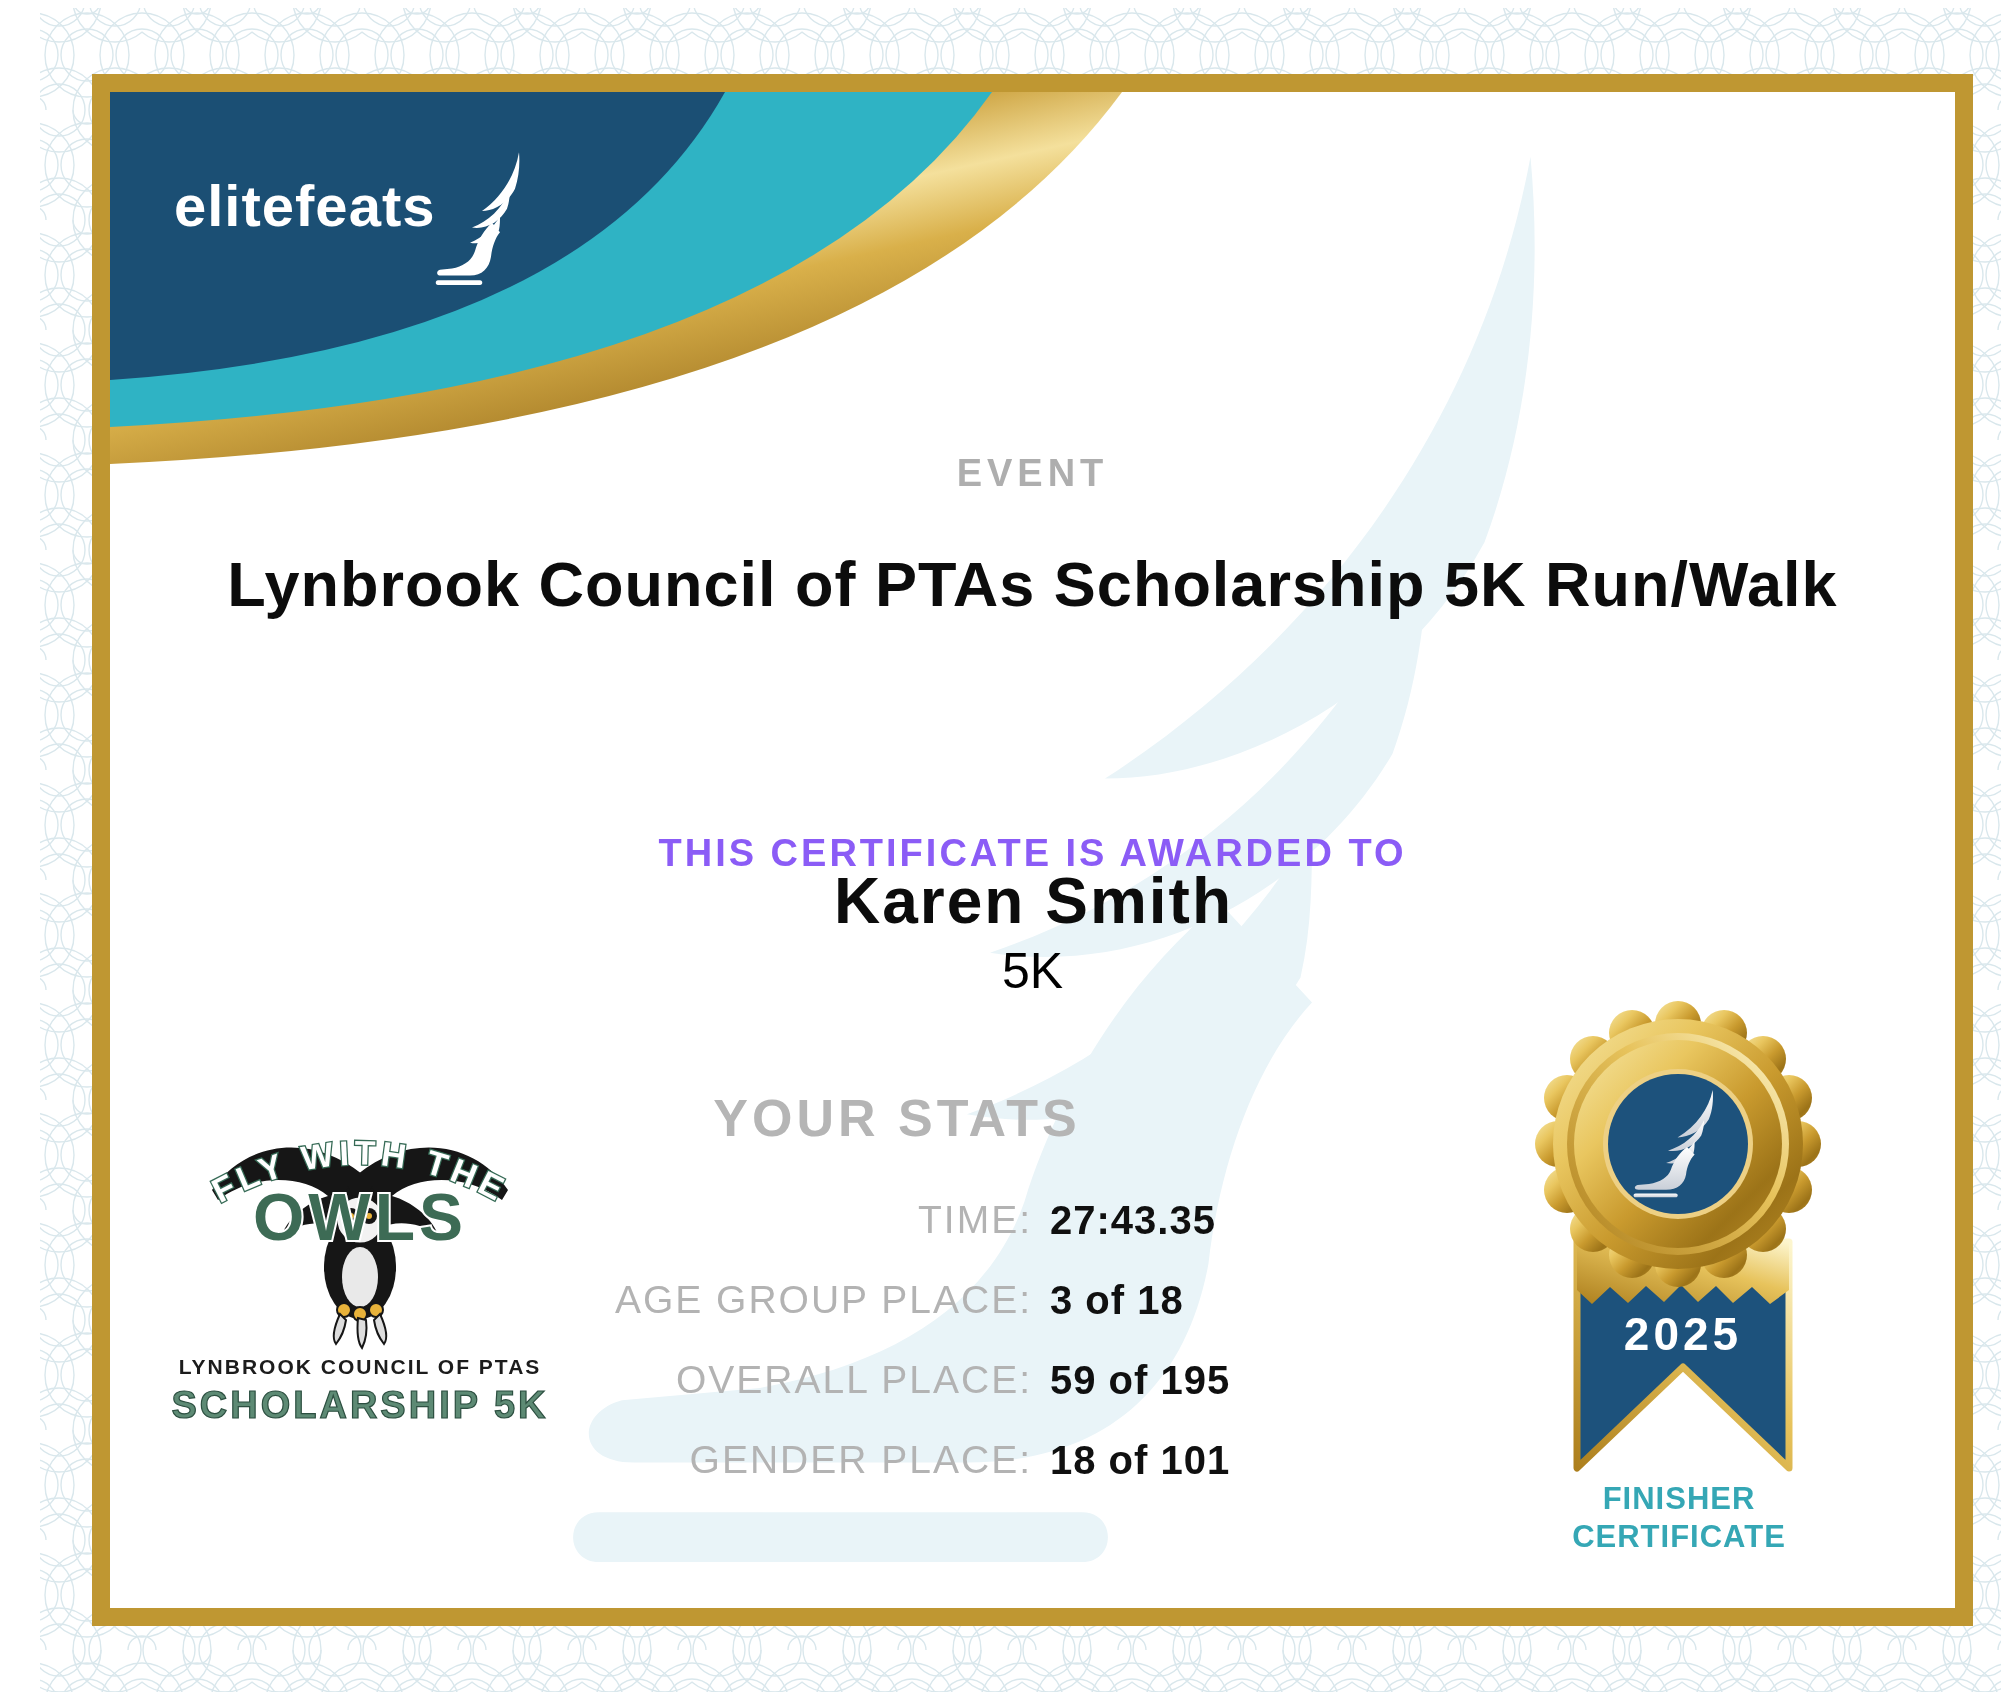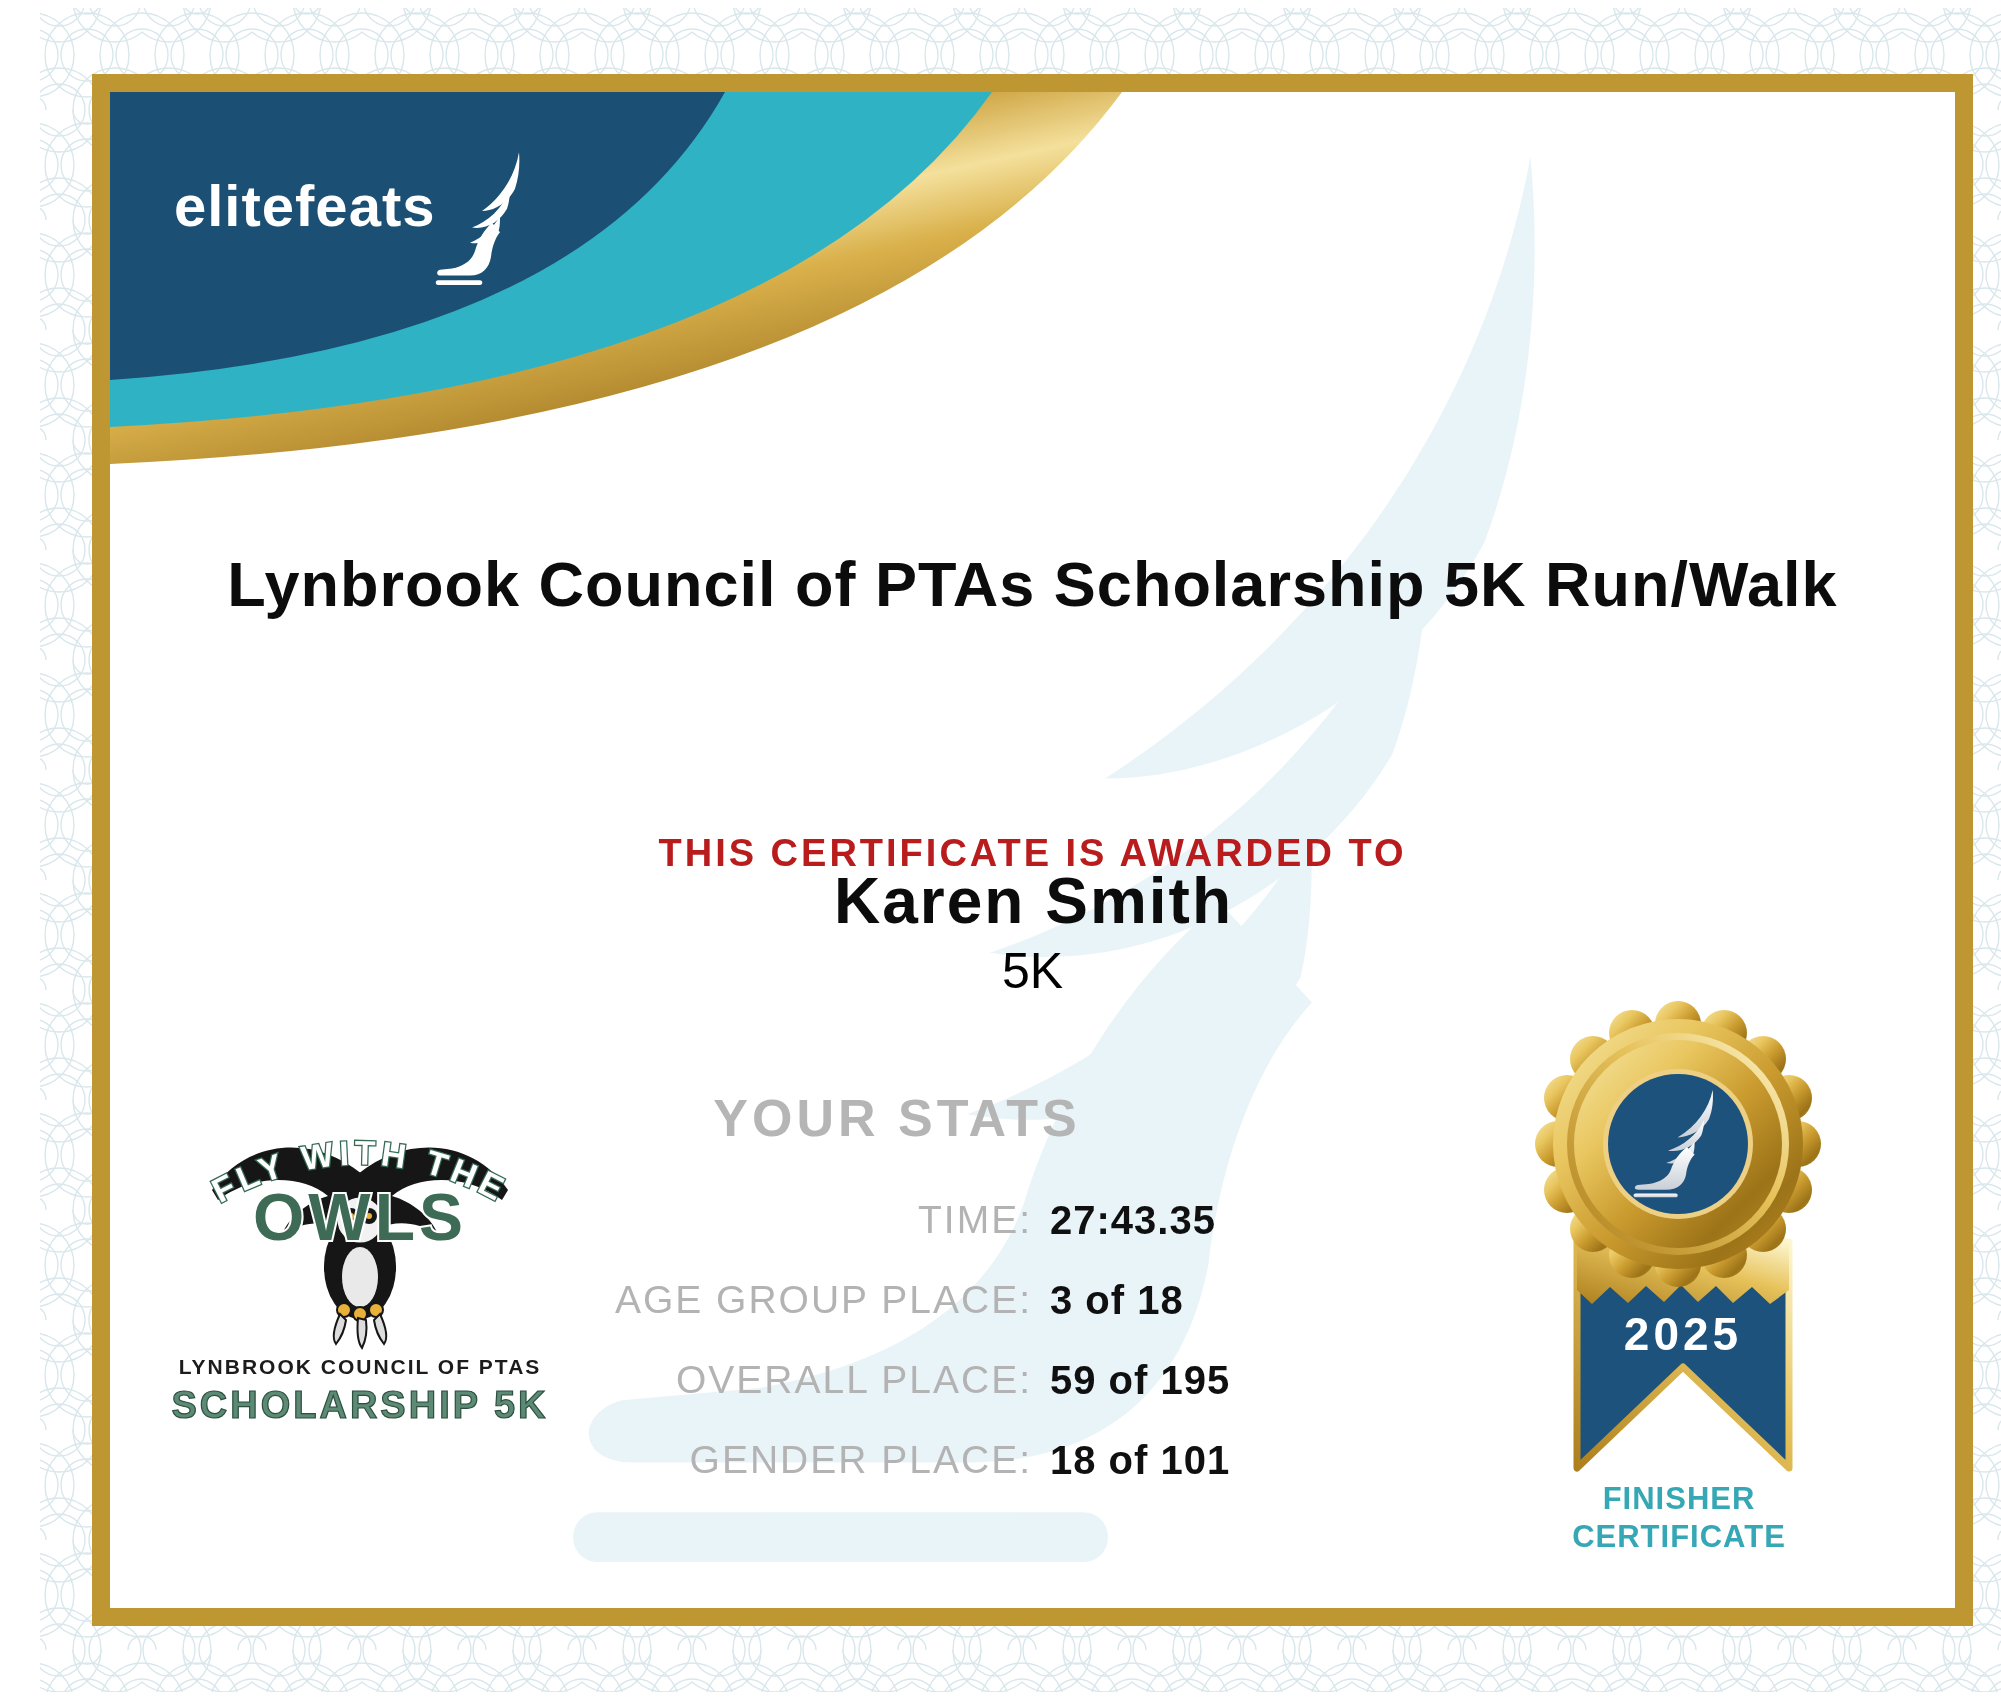--- a/index.html
+++ b/index.html
@@ -24,21 +24,21 @@
   .event-label{
     left:0;top:360px;width:100%;text-align:center;
     font-size:38px;font-weight:bold;letter-spacing:5px;color:#aeaeae;
   }
   .event-title{
     left:0;top:456px;width:100%;text-align:center;white-space:nowrap;
     font-size:63px;font-weight:bold;color:#0c0c0c;letter-spacing:1px;
   }
   .awarded-label{
     left:0;top:740px;width:100%;text-align:center;
-    font-size:38px;font-weight:bold;letter-spacing:3px;color:#b91c1c;
+    font-size:38px;font-weight:bold;letter-spacing:3px;color:#8b5cf6;
   }
   .recipient{
     left:1px;top:772px;width:100%;text-align:center;
     font-size:64px;font-weight:bold;color:#0c0c0c;letter-spacing:2px;
   }
   .division{
     left:0;top:850px;width:100%;text-align:center;
     font-size:50px;font-weight:normal;color:#000000;
   }
   .stats-label{
@@ -141,20 +141,21 @@
       <path d="M0,0 L615,0 Q472,256 0,288 Z" fill="#1b4f74"></path>
     </svg>
 
     <div class="brand">
       <span class="brand-text">elitefeats</span>
       <svg class="brand-icon" width="100" height="135" viewBox="0 0 100 115" preserveAspectRatio="none">
         <use href="#wingfoot" fill="#ffffff"></use>
       </svg>
     </div>
 
+    <div class="event-label">EVENT</div>
     <div class="event-title">Lynbrook Council of PTAs Scholarship 5K Run/Walk</div>
     <div class="awarded-label">THIS CERTIFICATE IS AWARDED TO</div>
     <div class="recipient">Karen Smith</div>
     <div class="division">5K</div>
     <div class="stats-label">YOUR STATS</div>
 
     <div class="stats">
       <div class="stat-row">
         <div class="stat-label">TIME:</div>
         <div class="stat-value">27:43.35</div>

